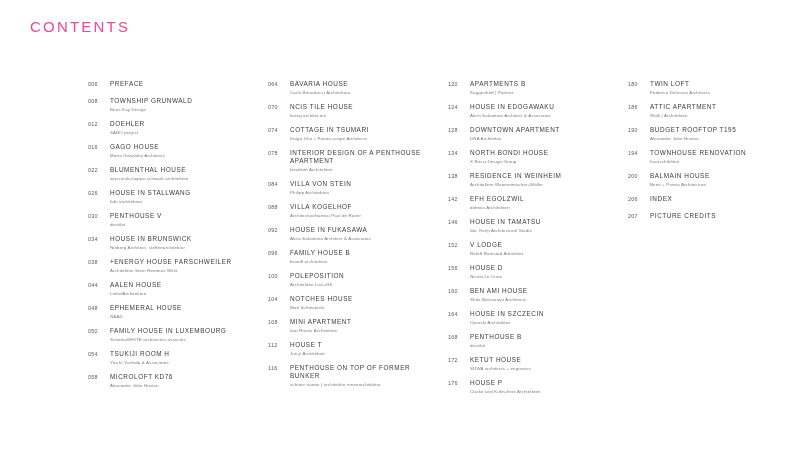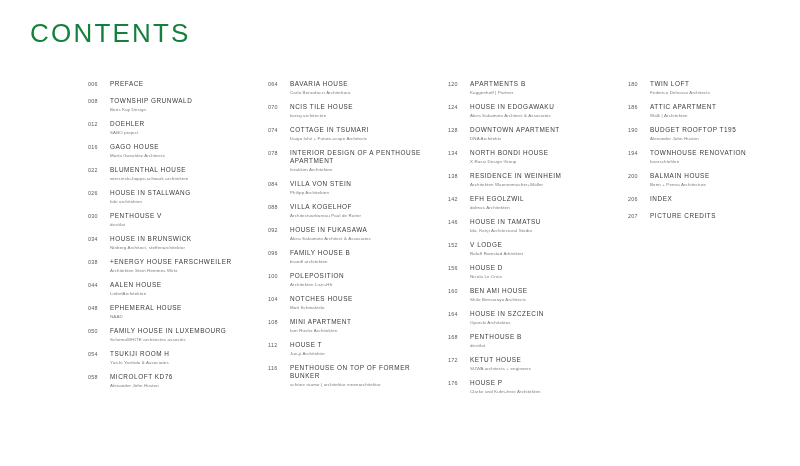--- a/index.html
+++ b/index.html
@@ -17,23 +17,23 @@
   .page {
     position: relative;
     width: 800px;
     height: 466px;
     box-sizing: border-box;
   }
   .page-title {
     position: absolute;
     left: 30px;
     top: 18px;
-    font-size: 26px;
+    font-size: 15px;
     letter-spacing: 2.2px;
-    color: #15803d;
+    color: #ec4899;
     font-weight: 400;
   }
   .columns {
     position: absolute;
     left: 88px;
     top: 80px;
     width: 700px;
     display: flex;
     flex-direction: row;
     align-items: flex-start;

